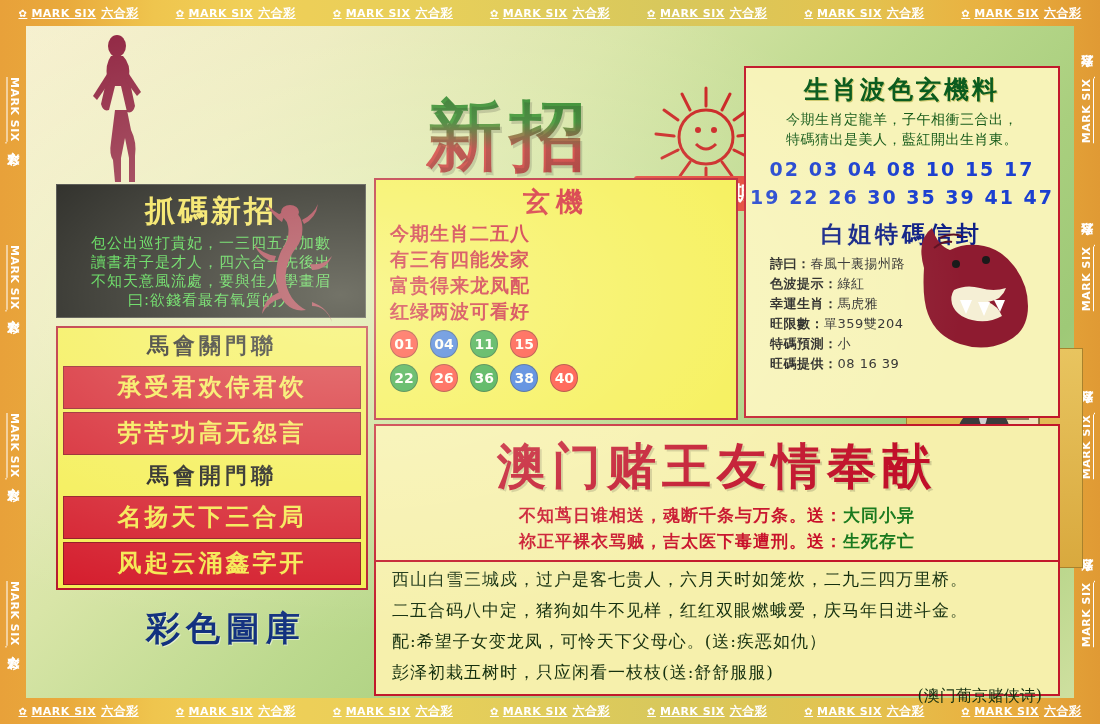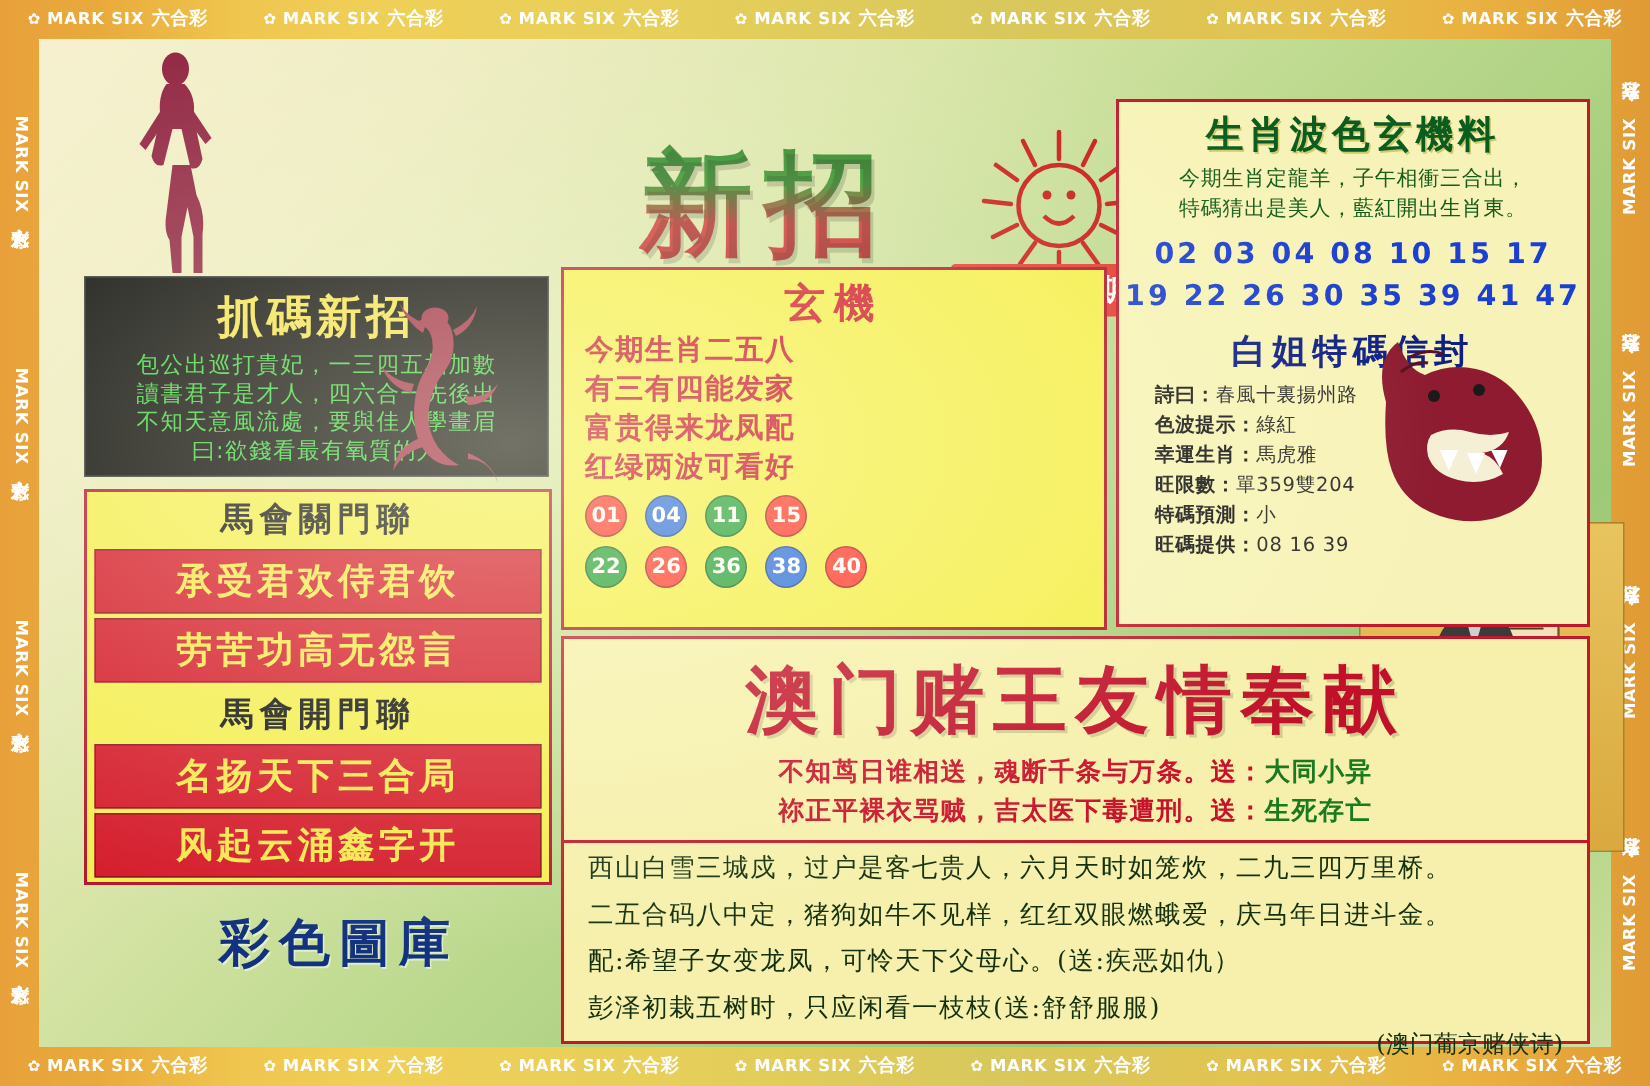--- a/index.html
+++ b/index.html
@@ -18,20 +18,21 @@
 
   
   .strip {
     position: absolute;
     color: #ffffff;
     font-weight: bold;
     font-size: 11px;
     letter-spacing: 0.5px;
     white-space: nowrap;
     overflow: hidden;
+    text-decoration: underline;
   }
   .strip-top { left: 0; top: 0; width: 1100px; height: 26px; line-height: 26px; }
   .strip-bottom { left: 0; top: 698px; width: 1100px; height: 26px; line-height: 26px; }
   .strip-left { left: 0; top: 26px; width: 26px; height: 672px; }
   .strip-right { left: 1074px; top: 26px; width: 26px; height: 672px; }
 
   .strip-top .runner, .strip-bottom .runner {
     display: flex;
     justify-content: space-around;
     align-items: center;

